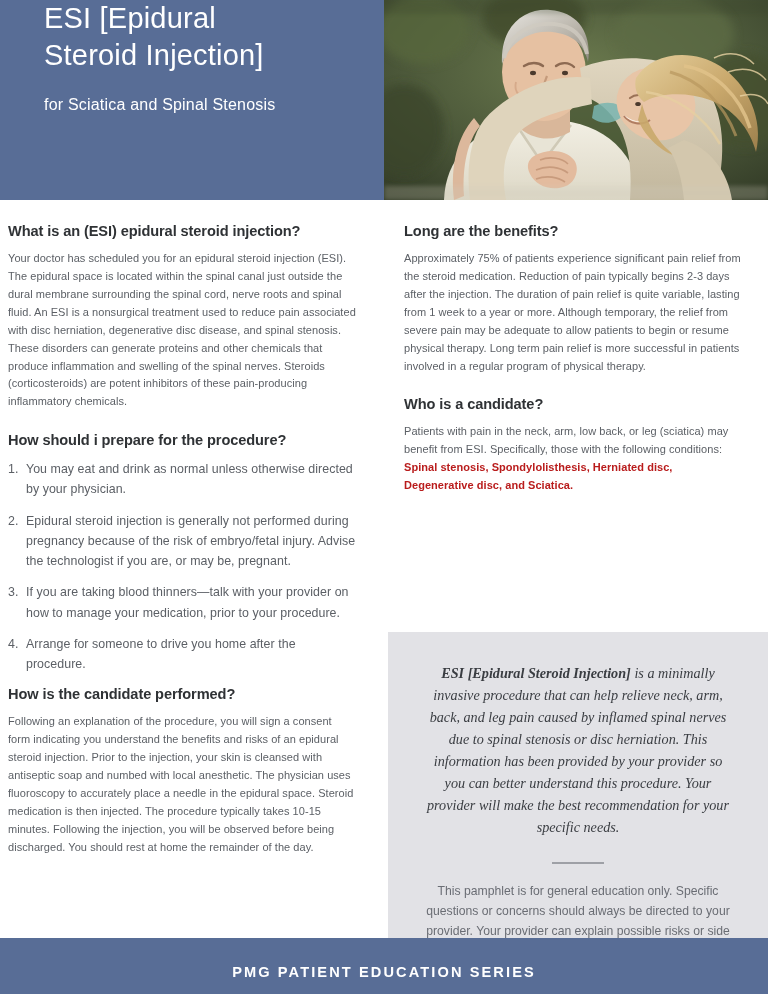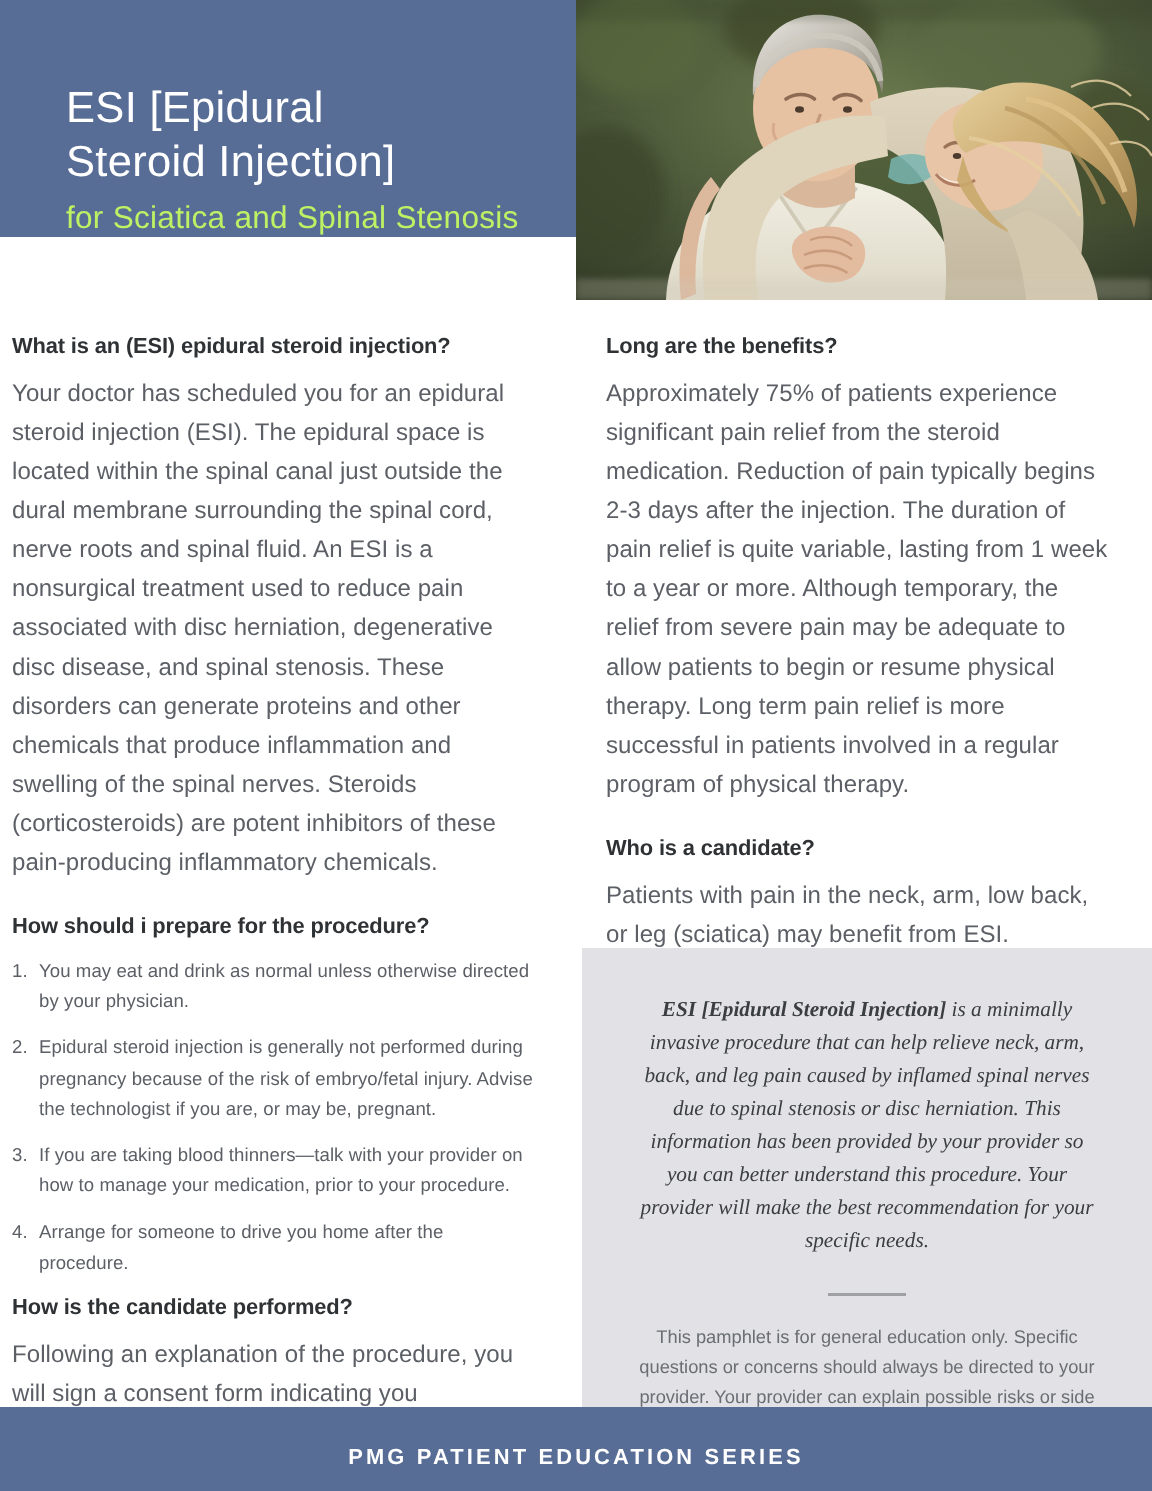--- a/index.html
+++ b/index.html
@@ -25,41 +25,42 @@
   
   .header {
     position: absolute;
     top: 0; left: 0;
     width: 768px;
     height: 200px;
     display: flex;
   }
   .header-blue {
     width: 384px;
-    height: 158px;
+    height: 200px;
     background: #586d96;
     box-sizing: border-box;
     padding: 0 28px 0 44px;
     display: flex;
     flex-direction: column;
-    justify-content: flex-end;
+    justify-content: flex-start;
     align-items: flex-start;
+    gap: 16px;
   }
   .header-title {
     color: #ffffff;
     font-size: 29px;
     font-weight: 300;
     line-height: 1.26;
     letter-spacing: 0.2px;
     margin: 0;
     text-align: left;
   }
   .header-sub {
-    color: #bef264;
-    font-size: 21px;
+    color: #ffffff;
+    font-size: 16px;
     font-weight: 300;
     letter-spacing: 0.2px;
     margin: 7px 0 0 0;
     text-align: left;
   }
 
   
   .header-photo {
     width: 384px;
     height: 200px;
@@ -94,21 +95,21 @@
     font-size: 14.6px;
     font-weight: bold;
     color: #2f3235;
     margin: 0 0 9px 0;
     line-height: 1.3;
     letter-spacing: -0.1px;
   }
   h2.section-heading.spaced { margin-top: 20px; }
 
   p.body-text {
-    font-size: 16px;
+    font-size: 11px;
     line-height: 1.63;
     color: #5c6066;
     margin: 0 0 0 0;
     letter-spacing: 0.05px;
   }
   p.body-text b { color: #b91c1c; font-weight: bold; }
 
   ol.prep-list {
     list-style: none;
     margin: 0;

